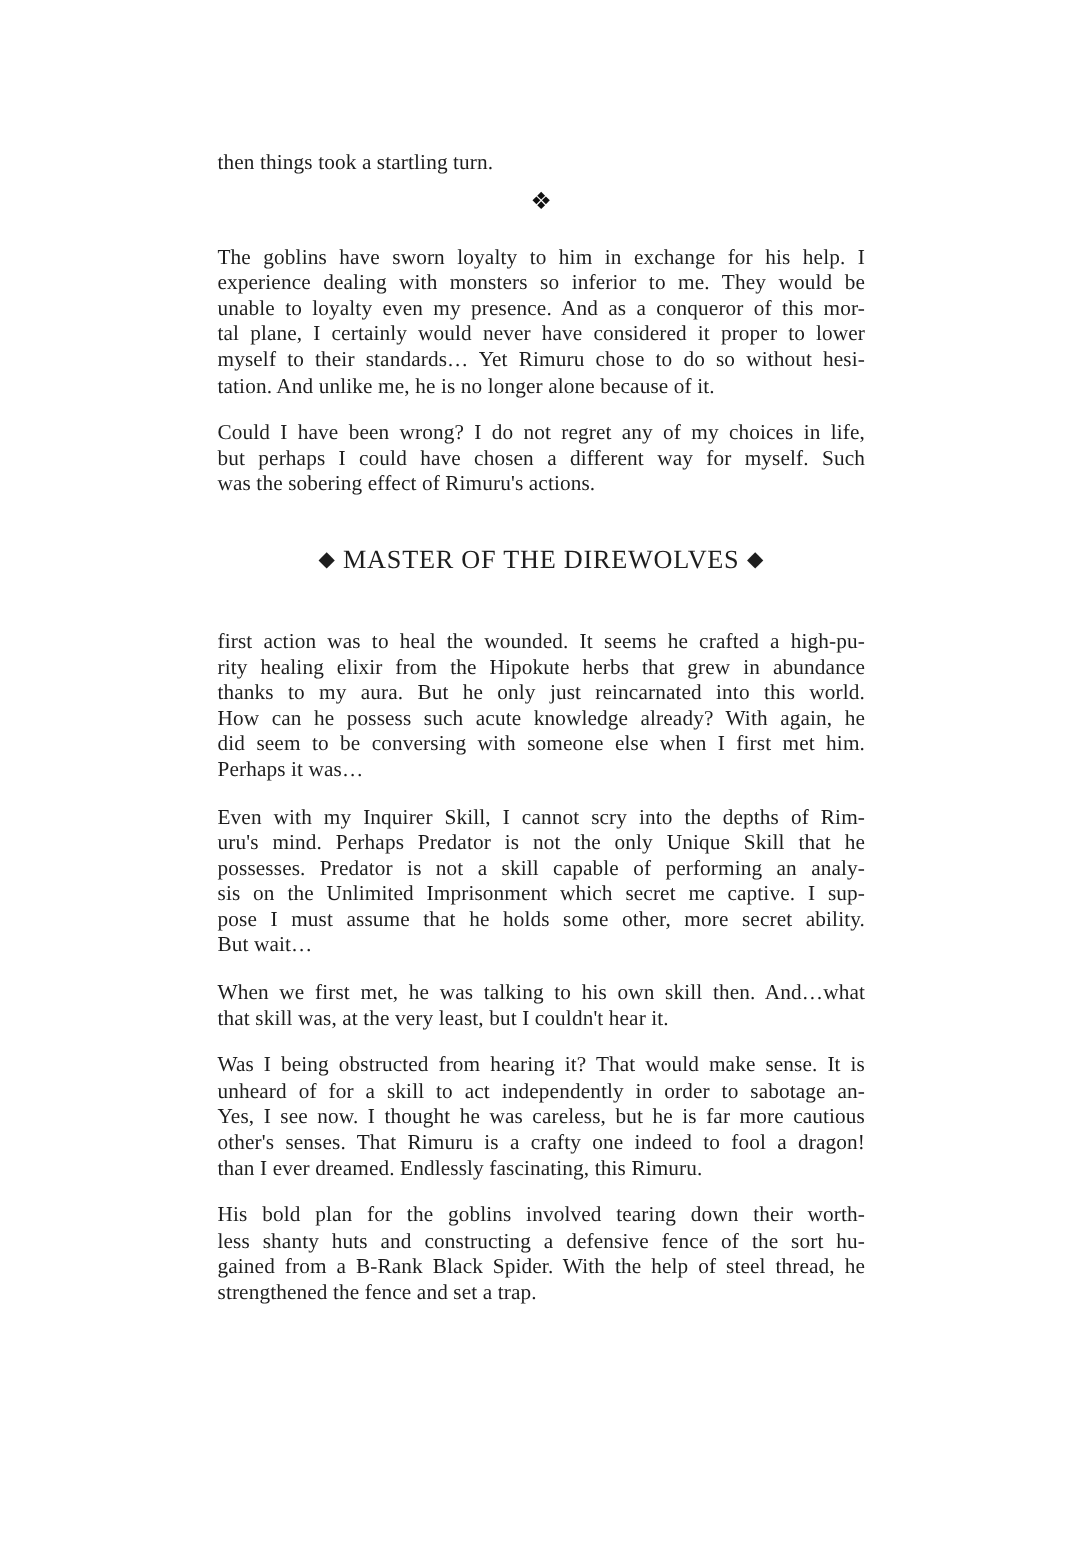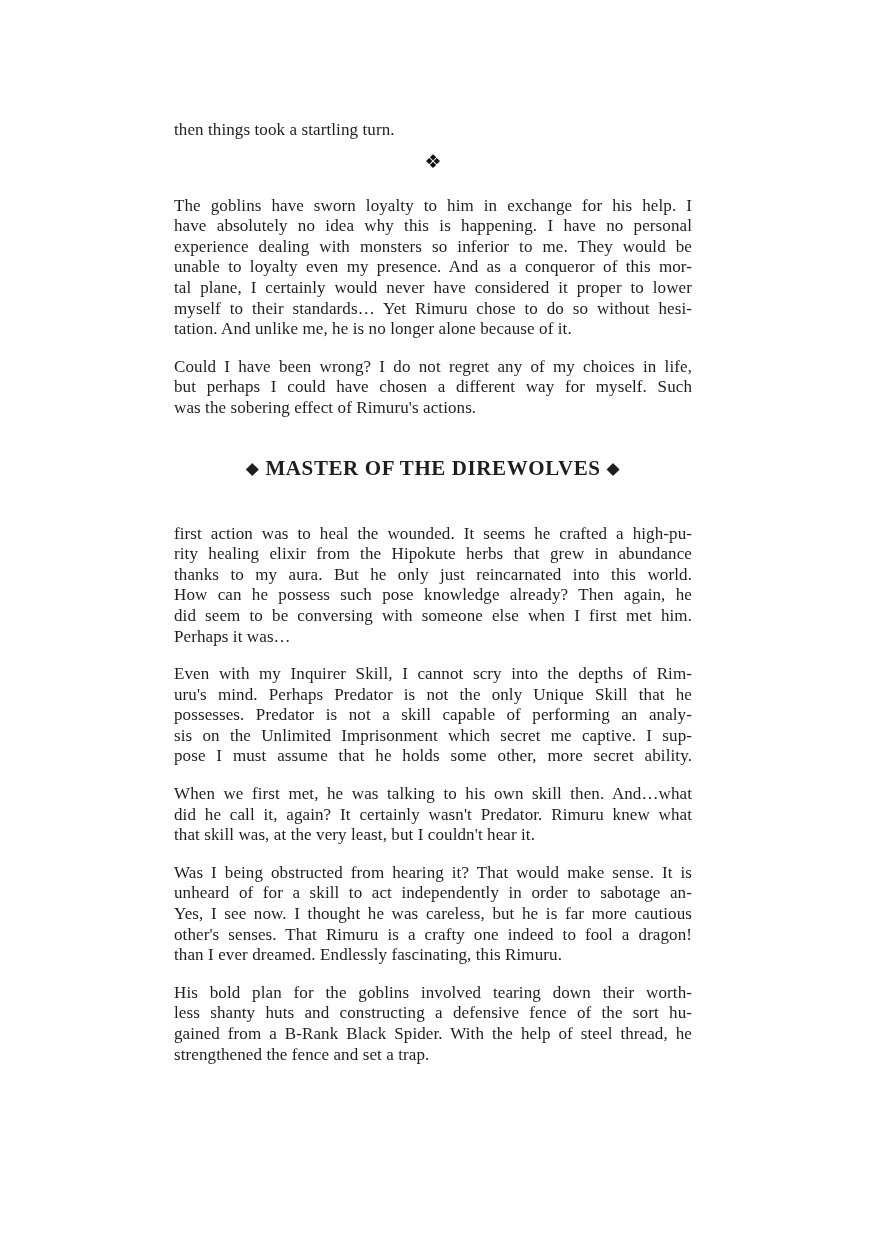--- a/index.html
+++ b/index.html
@@ -42,21 +42,21 @@
   }
   .fleuron {
     text-align: center;
     font-size: 19px;
     line-height: 20px;
     margin: 11px 0 24px 0;
     color: #111111;
   }
   .section-heading {
     font-size: 21px;
-    font-weight: bold;
+    font-weight: normal;
     text-align: center;
     letter-spacing: 0.6px;
     line-height: 26px;
     margin: 36px 0 41px 0;
     color: #1e1e1e;
     white-space: nowrap;
   }
   .section-heading .ornament {
     font-size: 17px;
     position: relative;
@@ -73,21 +73,20 @@
 
     <div class="paragraph continuation">
       <div class="line last">then things took a startling turn.</div>
     </div>
 
     <div class="fleuron">❖</div>
 
     <div id="paras-before">
         <div class="paragraph">
           <div class="line">The goblins have sworn loyalty to him in exchange for his help. I</div>
-          <div class="line">have absolutely no idea why this is happening. I have no personal</div>
           <div class="line">experience dealing with monsters so inferior to me. They would be</div>
           <div class="line">unable to loyalty even my presence. And as a conqueror of this mor-</div>
           <div class="line">tal plane, I certainly would never have considered it proper to lower</div>
           <div class="line">myself to their standards… Yet Rimuru chose to do so without hesi-</div>
           <div class="line last">tation. And unlike me, he is no longer alone because of it.</div>
         </div>
         <div class="paragraph">
           <div class="line">Could I have been wrong? I do not regret any of my choices in life,</div>
           <div class="line">but perhaps I could have chosen a different way for myself. Such</div>
           <div class="line last">was the sobering effect of Rimuru's actions.</div>
@@ -96,34 +95,34 @@
 
     <h2 class="section-heading">
       <span class="ornament left">◆</span><span class="heading-text">MASTER OF THE DIREWOLVES</span><span class="ornament right">◆</span>
     </h2>
 
     <div id="paras-after">
         <div class="paragraph">
           <div class="line">first action was to heal the wounded. It seems he crafted a high-pu-</div>
           <div class="line">rity healing elixir from the Hipokute herbs that grew in abundance</div>
           <div class="line">thanks to my aura. But he only just reincarnated into this world.</div>
-          <div class="line">How can he possess such pose knowledge already? Then again, he</div>
+          <div class="line">How can he possess such acute knowledge already? With again, he</div>
           <div class="line">did seem to be conversing with someone else when I first met him.</div>
           <div class="line last">Perhaps it was…</div>
         </div>
         <div class="paragraph">
           <div class="line">Even with my Inquirer Skill, I cannot scry into the depths of Rim-</div>
           <div class="line">uru's mind. Perhaps Predator is not the only Unique Skill that he</div>
           <div class="line">possesses. Predator is not a skill capable of performing an analy-</div>
           <div class="line">sis on the Unlimited Imprisonment which secret me captive. I sup-</div>
           <div class="line">pose I must assume that he holds some other, more secret ability.</div>
+          <div class="line last">But wait…</div>
         </div>
         <div class="paragraph">
           <div class="line">When we first met, he was talking to his own skill then. And…what</div>
-          <div class="line">did he call it, again? It certainly wasn't Predator. Rimuru knew what</div>
           <div class="line last">that skill was, at the very least, but I couldn't hear it.</div>
         </div>
         <div class="paragraph">
           <div class="line">Was I being obstructed from hearing it? That would make sense. It is</div>
           <div class="line">unheard of for a skill to act independently in order to sabotage an-</div>
           <div class="line">Yes, I see now. I thought he was careless, but he is far more cautious</div>
           <div class="line">other's senses. That Rimuru is a crafty one indeed to fool a dragon!</div>
           <div class="line last">than I ever dreamed. Endlessly fascinating, this Rimuru.</div>
         </div>
         <div class="paragraph">

